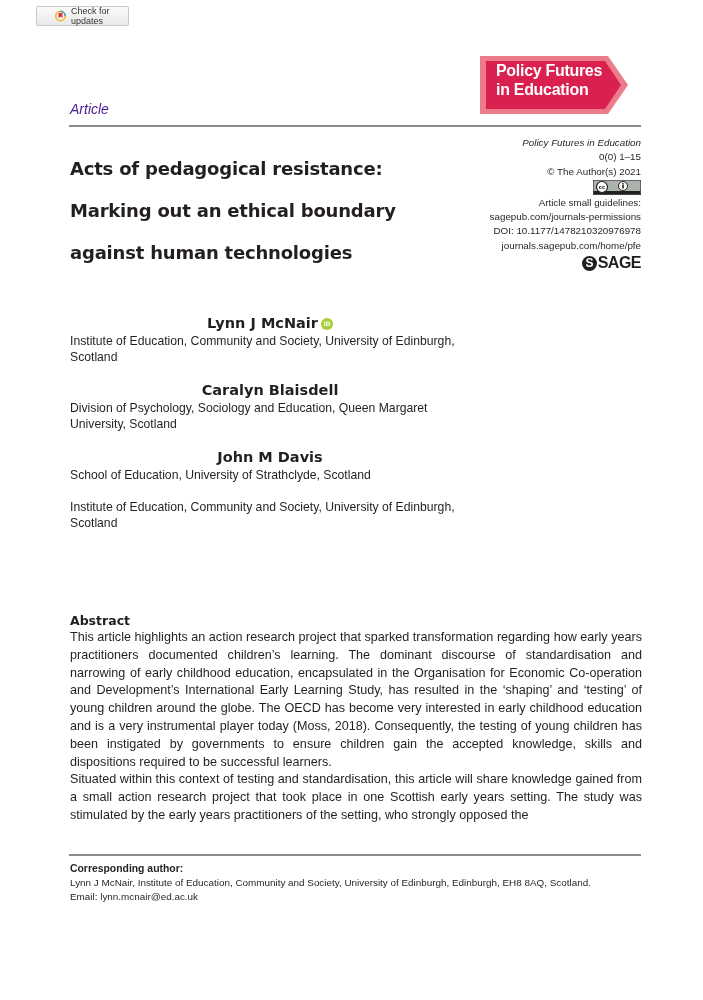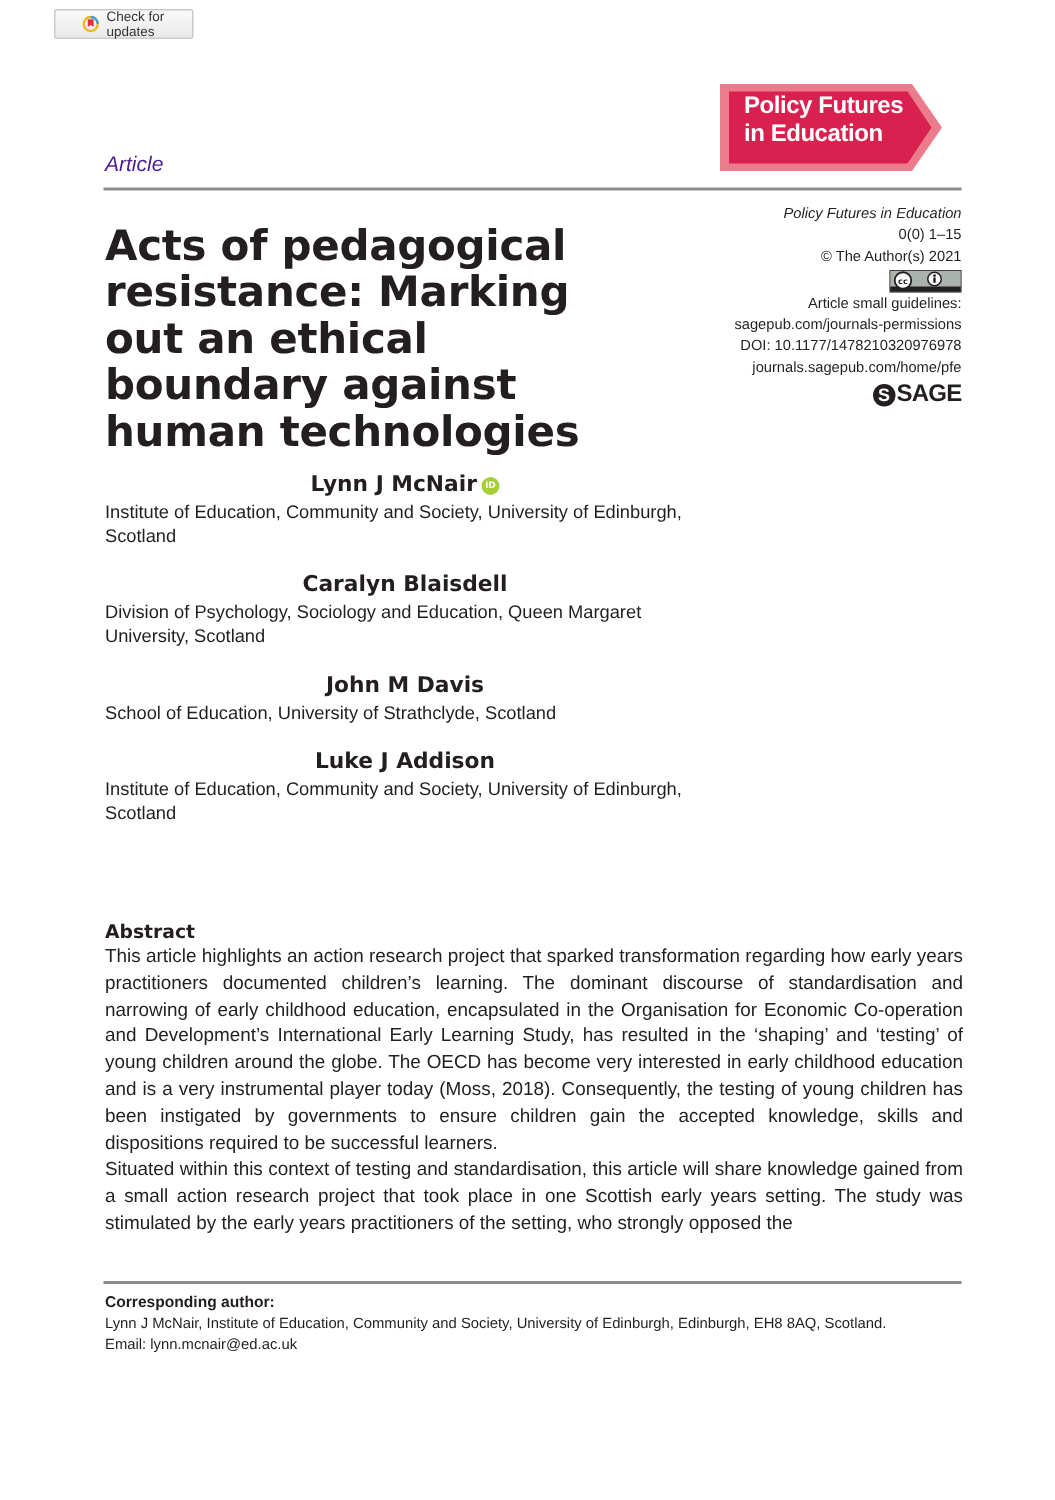--- a/index.html
+++ b/index.html
@@ -16,21 +16,21 @@
   .journal-badge svg { position: absolute; left: 0; top: 0; }
   .journal-badge .jb-text { position: absolute; left: 16px; top: 5px; font-family: "Liberation Sans", sans-serif;
     font-weight: bold; font-size: 16px; line-height: 19px; color: #ffffff; letter-spacing: -0.3px; }
 
   .article-type { position: absolute; left: 70px; top: 101px; font-family: "Liberation Sans", sans-serif;
     font-style: italic; font-size: 14px; color: #4c1d95; }
 
   .top-rule { position: absolute; left: 69px; top: 125px; width: 572px; height: 2px; background: #8c8c8c; }
 
   .article-title { position: absolute; left: 70px; top: 148px; width: 360px; margin: 0;
-    font-family: "DejaVu Sans", sans-serif; font-weight: bold; font-size: 28px; line-height: 31px;
+    font-family: "DejaVu Sans", sans-serif; font-weight: bold; font-size: 18px; line-height: 42px;
     color: #231f20; letter-spacing: -0.2px; }
 
   .meta { position: absolute; right: 62px; top: 136px; text-align: right;
     font-family: "Liberation Sans", sans-serif; font-size: 9.8px; line-height: 14.3px; color: #231f20; }
   .meta .journal-name { font-style: italic; }
   .meta .cc-badge { display: inline-block; width: 48px; height: 15px; margin: 1px 0 1px; vertical-align: middle; }
   .meta .sage-logo { display: inline-flex; align-items: center; margin-top: 3px; font-family: "Liberation Sans", sans-serif;
     font-weight: bold; font-size: 16px; letter-spacing: -0.5px; color: #231f20; }
   .meta .sage-logo .sage-s { width: 15px; height: 15px; border-radius: 50%; background: #231f20; color: #fff;
     font-size: 12px; display: inline-flex; align-items: center; justify-content: center; margin-right: 1px; }
@@ -123,23 +123,20 @@
       </div>
     <div class="affil">Division of Psychology, Sociology and Education, Queen Margaret University, Scotland</div>
   </div>
   <div class="author">
     <div class="name">
         <span>John M Davis</span>
       </div>
     <div class="affil">School of Education, University of Strathclyde, Scotland</div>
   </div>
   <div class="author">
-    <div class="name">
-        <span>Luke J Addison</span>
-      </div>
     <div class="affil">Institute of Education, Community and Society, University of Edinburgh, Scotland</div>
   </div>
 </div>
 
 <div class="abstract">
   <div class="heading">Abstract</div>
   <p>This article highlights an action research project that sparked transformation regarding how early years practitioners documented children’s learning. The dominant discourse of standardisation and narrowing of early childhood education, encapsulated in the Organisation for Economic Co-operation and Development’s International Early Learning Study, has resulted in the ‘shaping’ and ‘testing’ of young children around the globe. The OECD has become very interested in early childhood education and is a very instrumental player today (Moss, 2018). Consequently, the testing of young children has been instigated by governments to ensure children gain the accepted knowledge, skills and dispositions required to be successful learners.</p>
   <p>Situated within this context of testing and standardisation, this article will share knowledge gained from a small action research project that took place in one Scottish early years setting. The study was stimulated by the early years practitioners of the setting, who strongly opposed the</p>
 </div>
 

